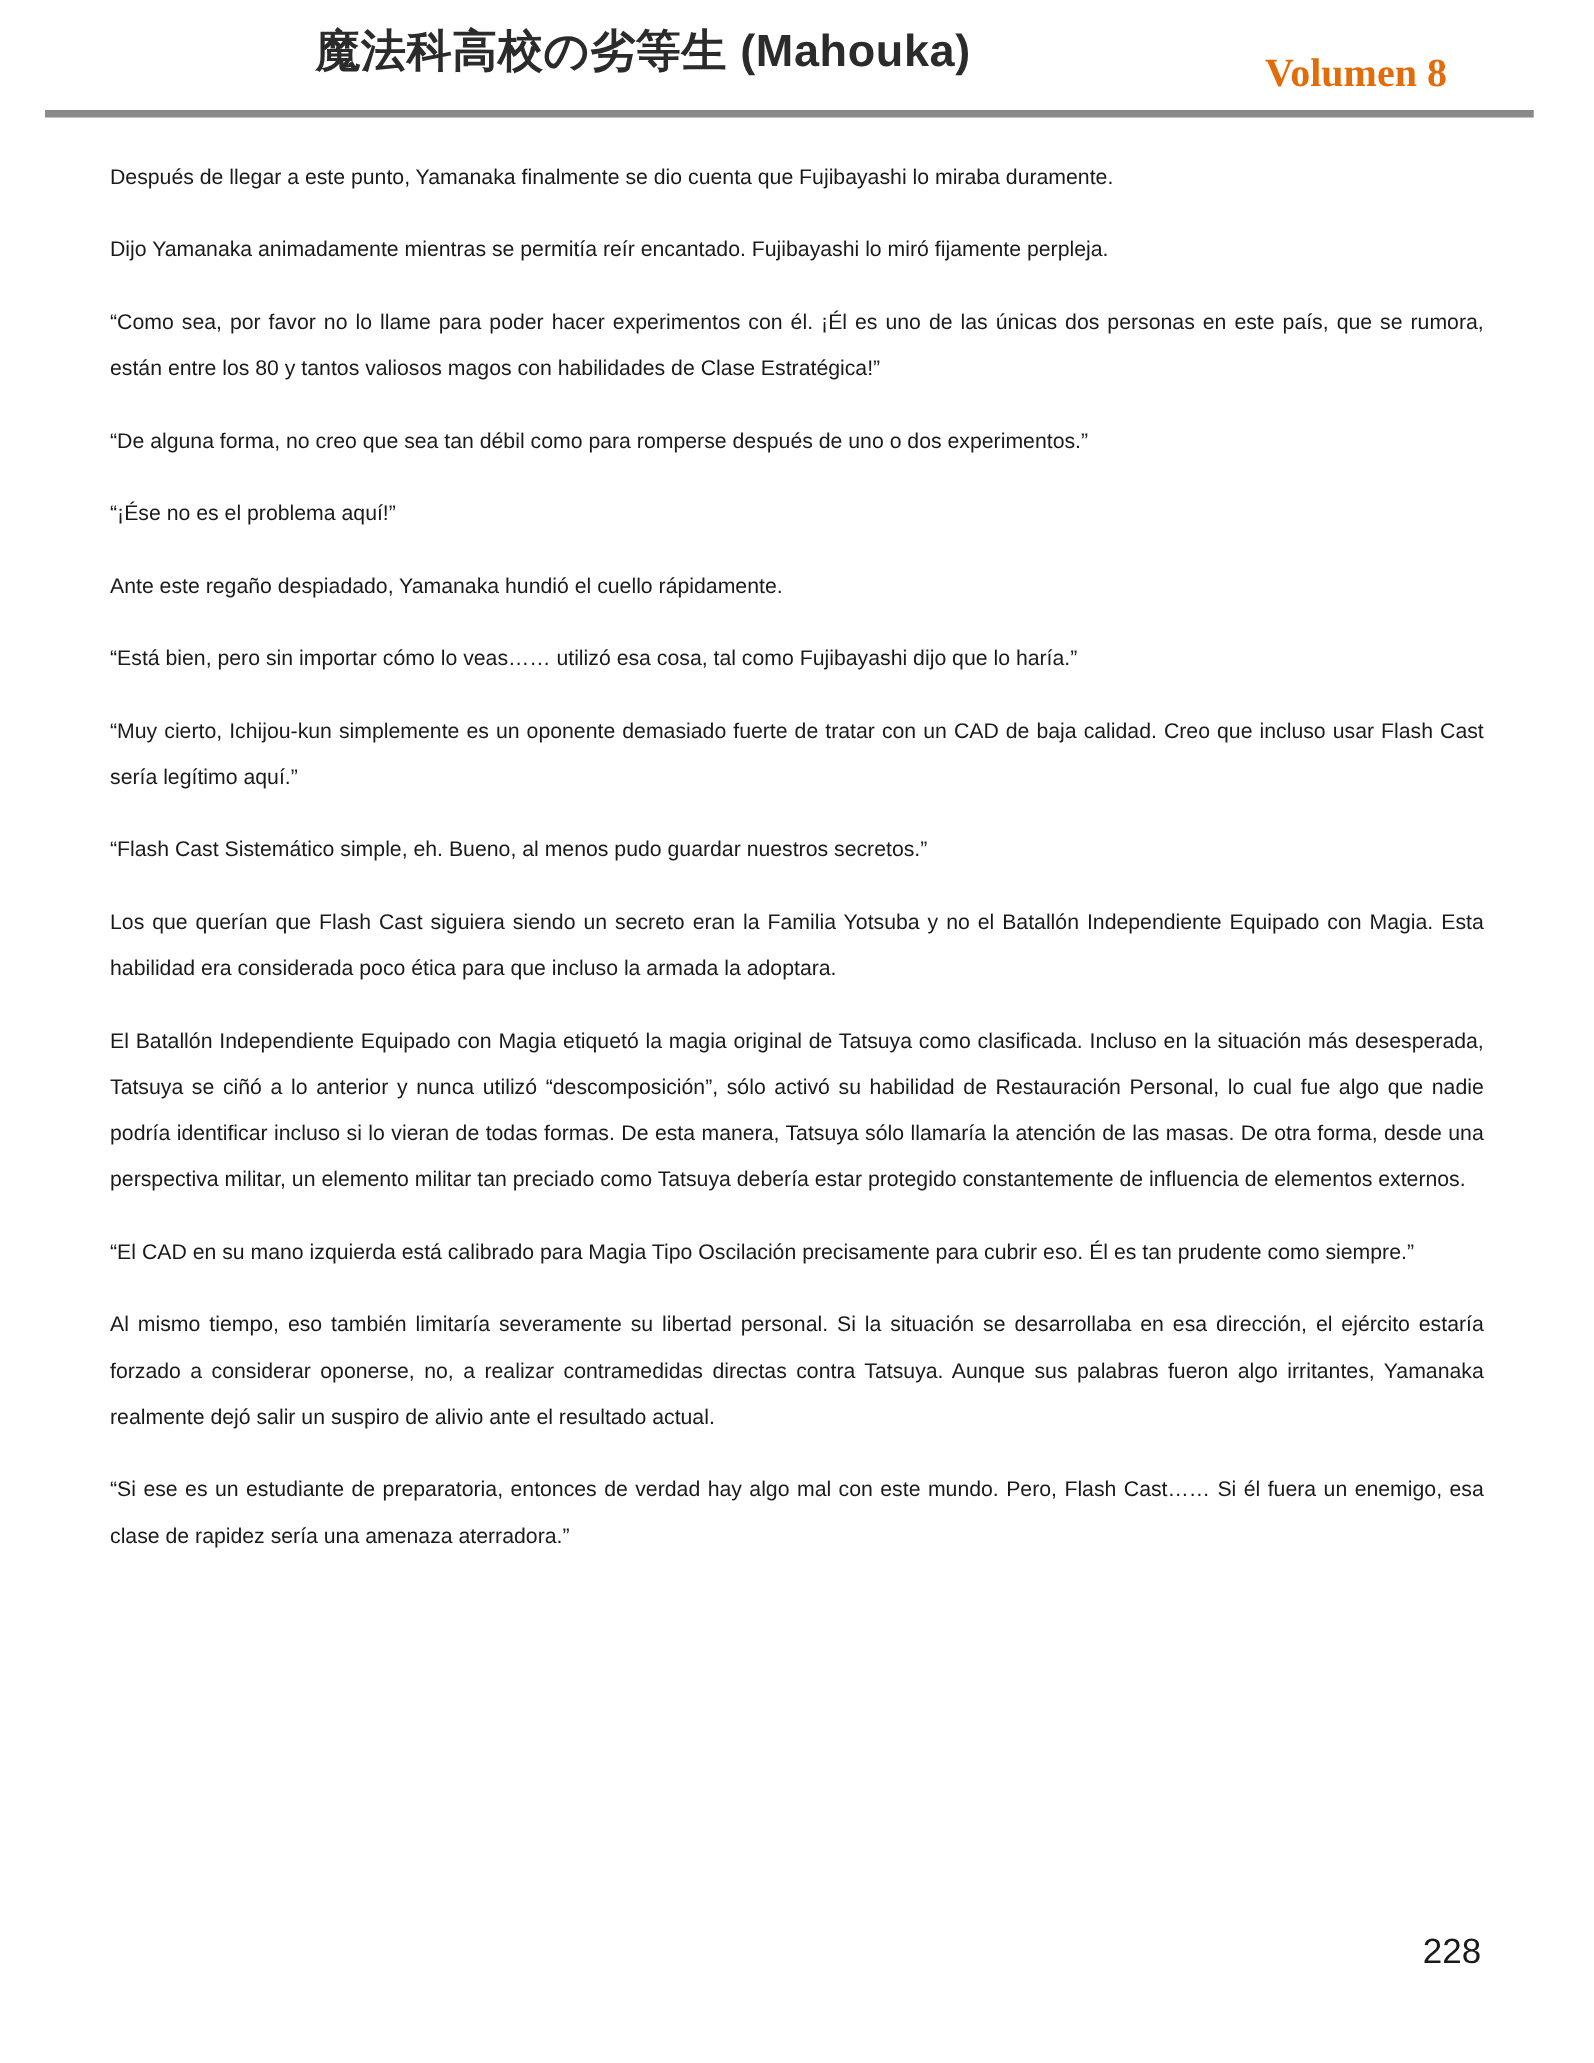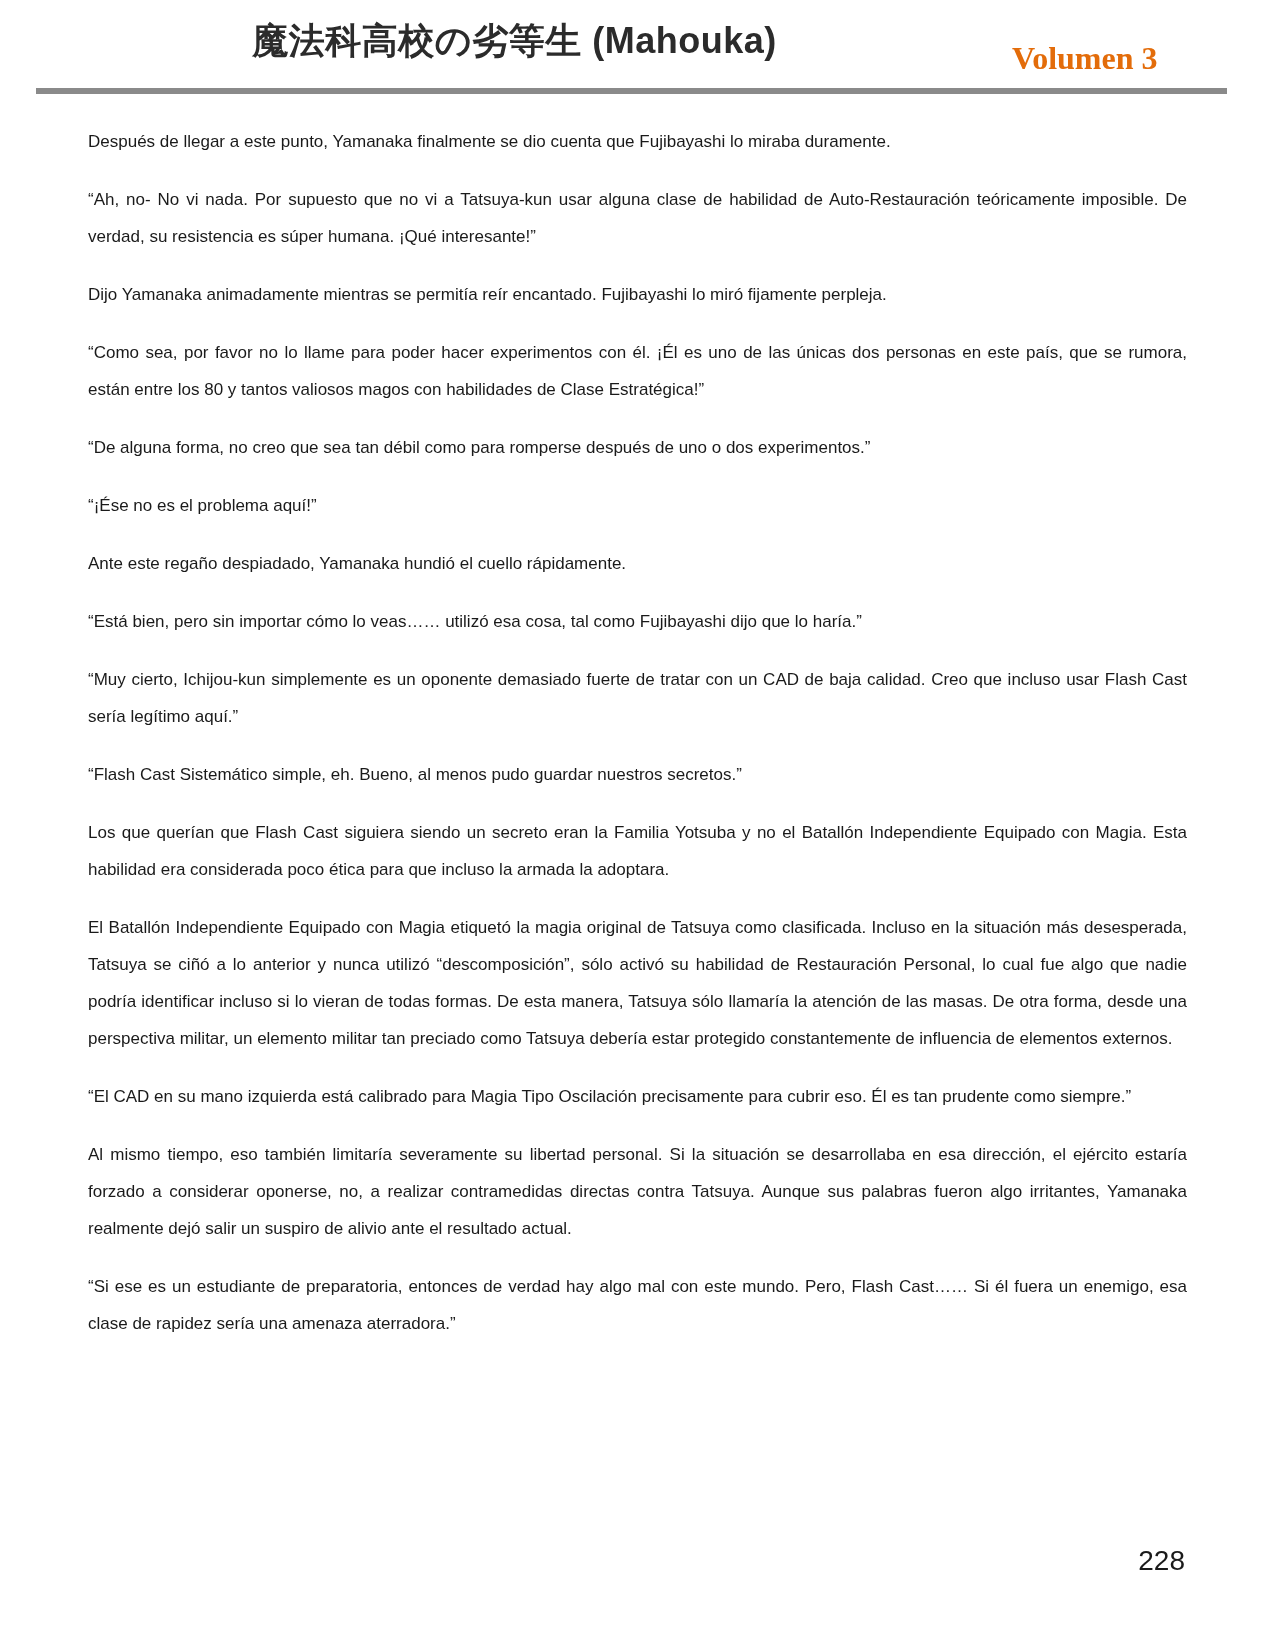--- a/index.html
+++ b/index.html
@@ -86,27 +86,26 @@
 <body>
 
 <div class="page">
 
   <header class="page-header">
     <div class="header-left">
       <span class="doc-title">魔法科高校の劣等生 (Mahouka)</span>
     </div>
     <div class="header-divider"></div>
     <div class="header-right">
-      <span class="volume-label">Volumen 3</span>
+      <span class="volume-label">Volumen 8</span>
     </div>
   </header>
 
   <main class="content">
     <p>Después de llegar a este punto, Yamanaka finalmente se dio cuenta que Fujibayashi lo miraba duramente.</p>
-    <p>“Ah, no- No vi nada. Por supuesto que no vi a Tatsuya-kun usar alguna clase de habilidad de Auto-Restauración teóricamente imposible. De verdad, su resistencia es súper humana. ¡Qué interesante!”</p>
     <p>Dijo Yamanaka animadamente mientras se permitía reír encantado. Fujibayashi lo miró fijamente perpleja.</p>
     <p>“Como sea, por favor no lo llame para poder hacer experimentos con él. ¡Él es uno de las únicas dos personas en este país, que se rumora, están entre los 80 y tantos valiosos magos con habilidades de Clase Estratégica!”</p>
     <p>“De alguna forma, no creo que sea tan débil como para romperse después de uno o dos experimentos.”</p>
     <p>“¡Ése no es el problema aquí!”</p>
     <p>Ante este regaño despiadado, Yamanaka hundió el cuello rápidamente.</p>
     <p>“Está bien, pero sin importar cómo lo veas…… utilizó esa cosa, tal como Fujibayashi dijo que lo haría.”</p>
     <p>“Muy cierto, Ichijou-kun simplemente es un oponente demasiado fuerte de tratar con un CAD de baja calidad. Creo que incluso usar Flash Cast sería legítimo aquí.”</p>
     <p>“Flash Cast Sistemático simple, eh. Bueno, al menos pudo guardar nuestros secretos.”</p>
     <p>Los que querían que Flash Cast siguiera siendo un secreto eran la Familia Yotsuba y no el Batallón Independiente Equipado con Magia. Esta habilidad era considerada poco ética para que incluso la armada la adoptara.</p>
     <p>El Batallón Independiente Equipado con Magia etiquetó la magia original de Tatsuya como clasificada. Incluso en la situación más desesperada, Tatsuya se ciñó a lo anterior y nunca utilizó “descomposición”, sólo activó su habilidad de Restauración Personal, lo cual fue algo que nadie podría identificar incluso si lo vieran de todas formas. De esta manera, Tatsuya sólo llamaría la atención de las masas. De otra forma, desde una perspectiva militar, un elemento militar tan preciado como Tatsuya debería estar protegido constantemente de influencia de elementos externos.</p>

